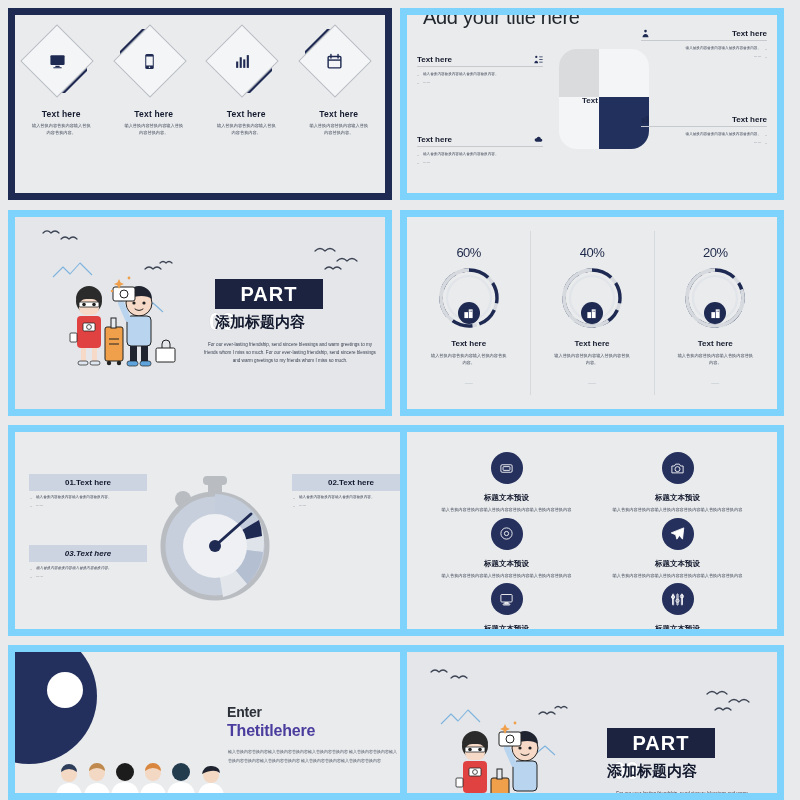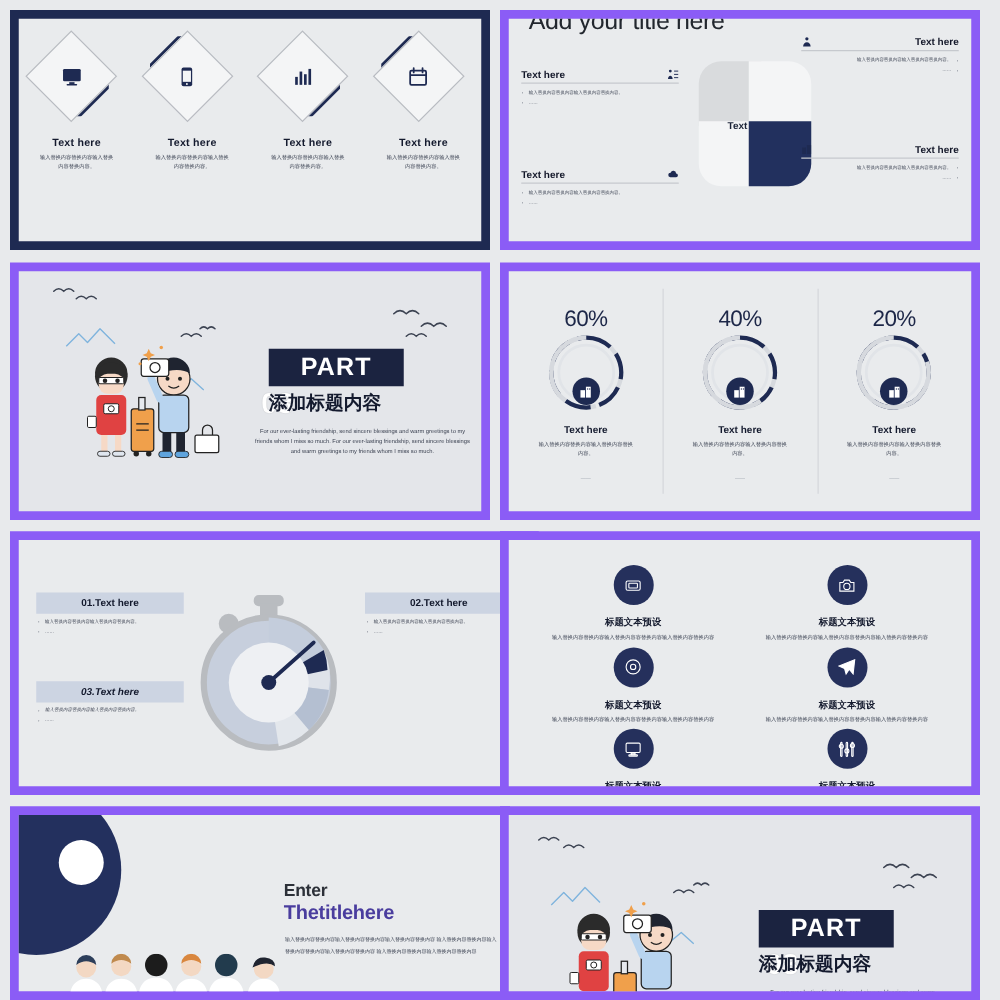--- a/index.html
+++ b/index.html
@@ -14,21 +14,21 @@
     display: grid;
     grid-template-columns: 400px 400px;
     grid-template-rows: 200px 10px 210px 5px 215px 5px 155px;
     position: relative;
   }
   .gap { grid-column: 1 / span 2; background:#e8eaec; }
 
   
   .slide {
     position: relative;
-    background: #8b5cf6;
+    background: #7dd3fc;
     padding: 7px;
     overflow: hidden;
   }
   .slide .inner {
     width: 100%; height: 100%;
     background: #e9ebed;
     position: relative;
     overflow: hidden;
   }
   .slide.s1 { margin: 8px 8px 0 8px; width: 384px; height: 192px; }
@@ -104,21 +104,21 @@
   }
   .part-cn { position:absolute; font-weight:bold; color:#141a2e; }
   .part-desc { position:absolute; font-size:4.6px; color:#3a4050; line-height:1.75; text-align:center; }
 
   
   .ring-row { position:absolute; inset:0; display:flex; }
   .ring-cell { flex:1; position:relative; }
   .ring-cell + .ring-cell:before {
     content:""; position:absolute; left:0; top:14px; bottom:14px; width:1px; background:#d5d8dc;
   }
-  .ring-pct { position:absolute; left:0; right:0; top:28px; text-align:center; font-size:18px; color:#1d2748; letter-spacing:-.5px; }
+  .ring-pct { position:absolute; left:0; right:0; top:28px; text-align:center; font-size:13px; color:#1d2748; letter-spacing:-.5px; }
   .ring-g { position:absolute; left:50%; top:48px; transform:translateX(-50%); width:66px; height:66px; }
   .ring-ico {
     position:absolute; left:50%; top:50%; transform:translate(-50%,-50%);
     width:22px; height:22px; border-radius:50%; background:#1e2a52;
     display:flex; align-items:center; justify-content:center;
   }
   .ring-ico svg { width:11px; height:11px; fill:#fff; }
   .ring-t { position:absolute; left:0; right:0; top:122px; text-align:center; font-size:8px; font-weight:bold; color:#141a2e; }
   .ring-d { position:absolute; left:0; right:0; top:136px; text-align:center; font-size:4.2px; color:#3d4454; line-height:1.6; padding:0 22px; }
   .ring-dash { position:absolute; left:0; right:0; top:163px; text-align:center; font-size:4px; color:#9aa0aa; }

